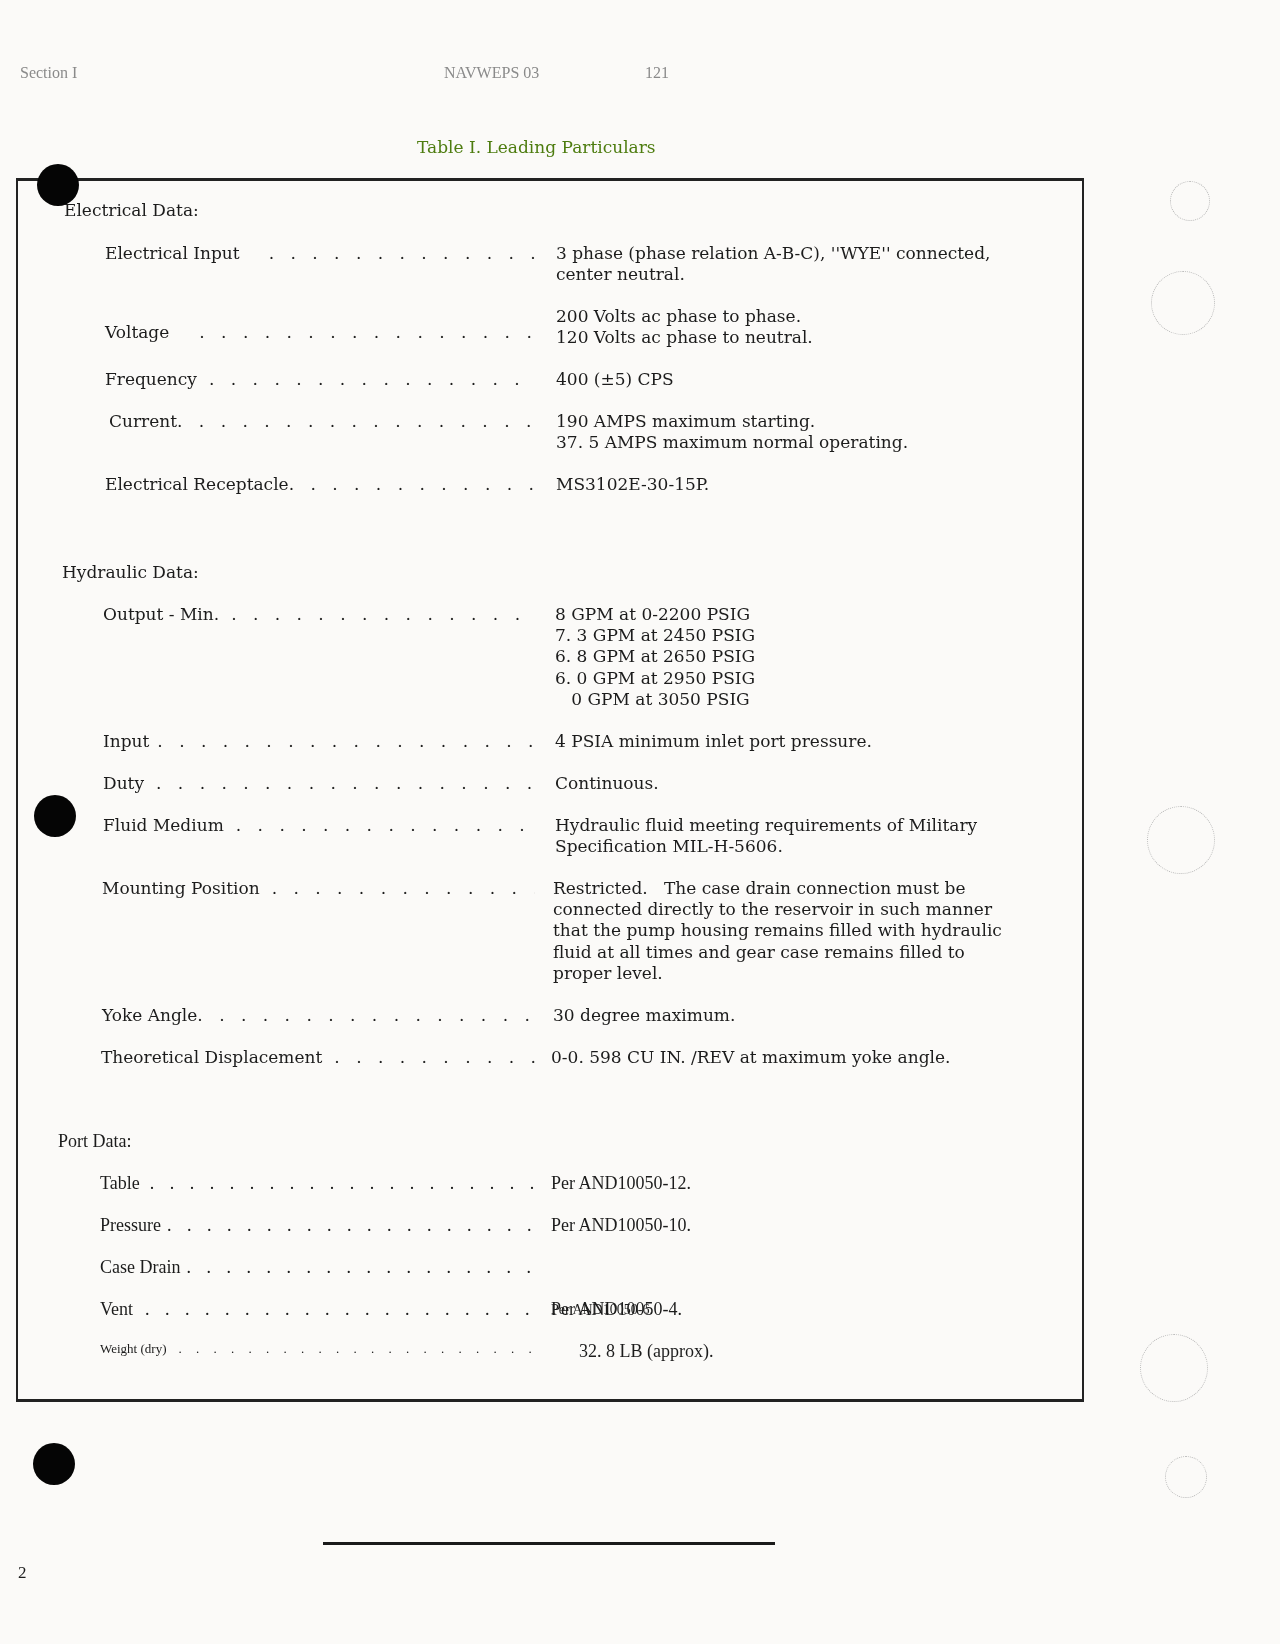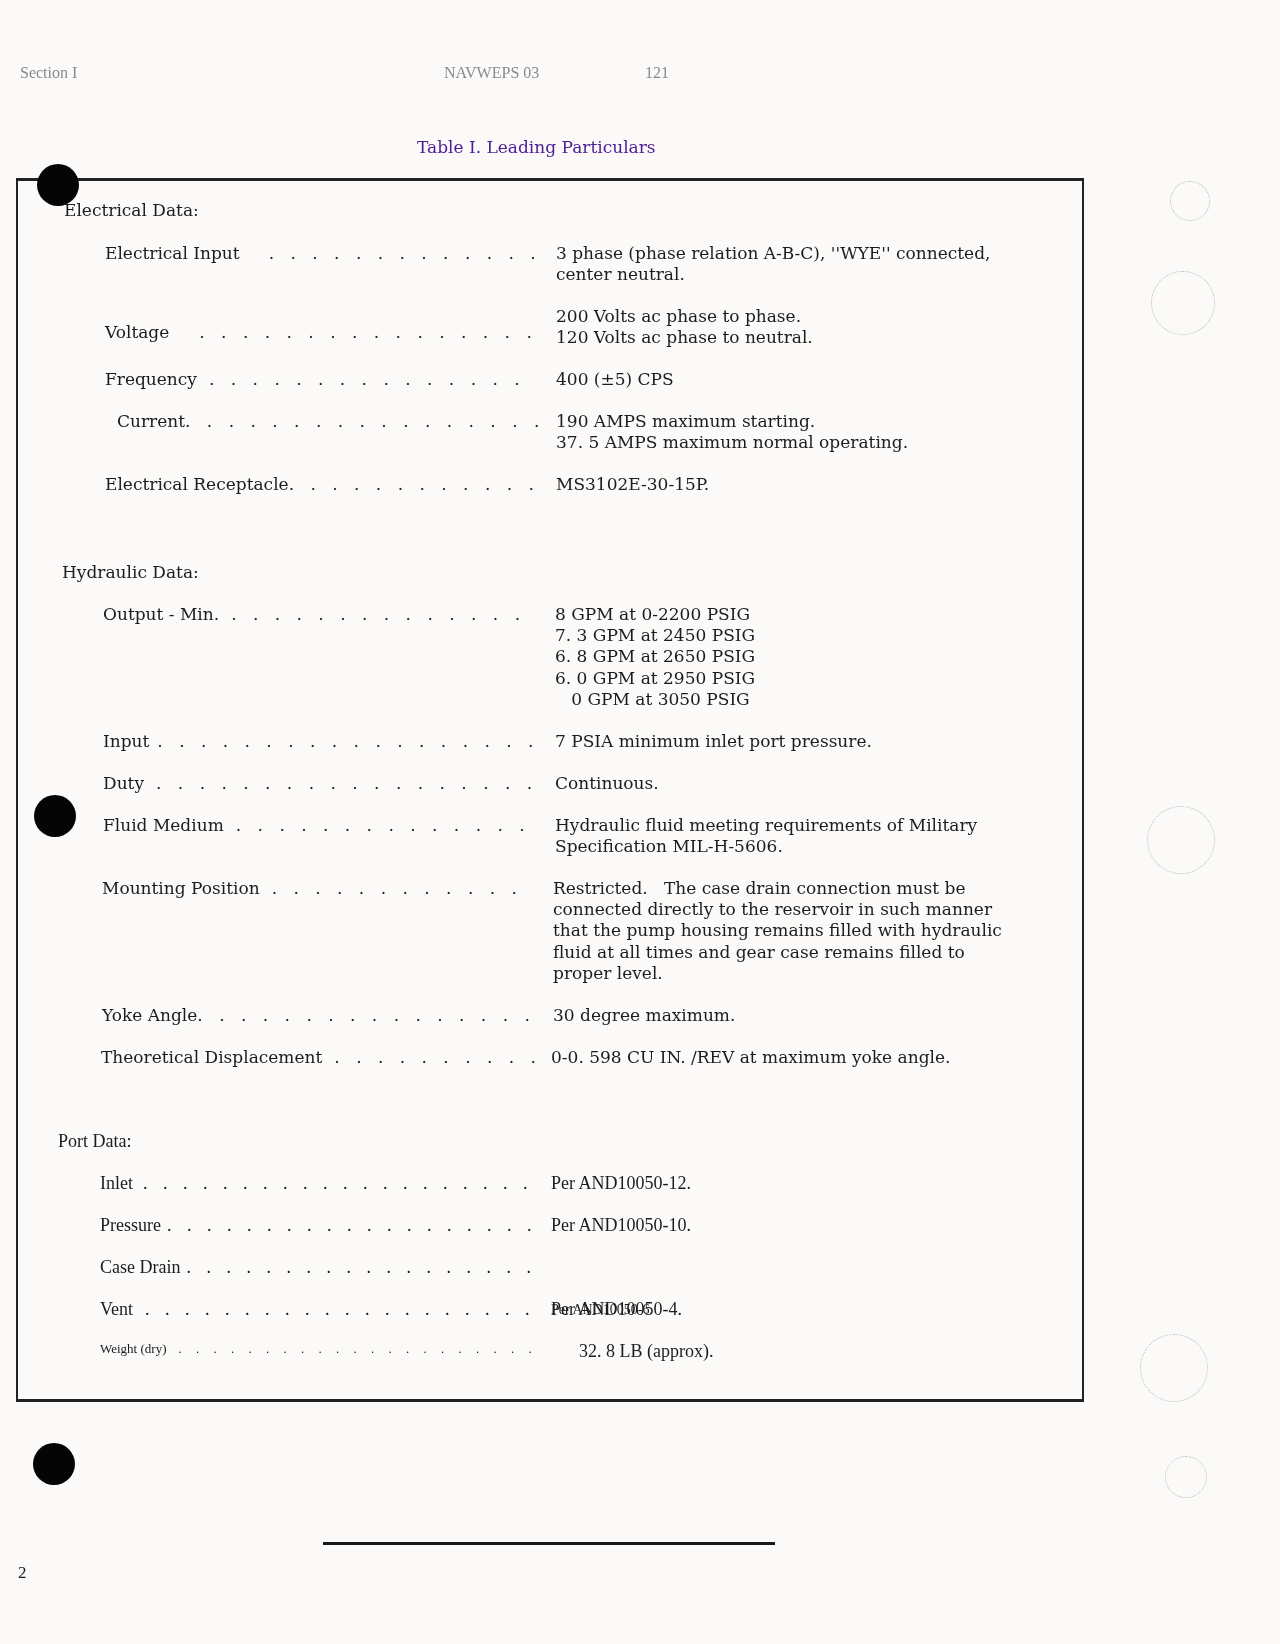--- a/index.html
+++ b/index.html
@@ -1,19 +1,19 @@
 <!DOCTYPE html>
 <html><head>
 <meta charset="utf-8">
 <style>
   html, body { margin:0; padding:0; }
   body { width:1280px; height:1644px; background:#fbfaf8; position:relative; overflow:hidden;
          font-family:"DejaVu Serif","Liberation Serif",serif; color:#1c1c1c; }
   .hdr { position:absolute; top:64px; font-size:16px; color:#8a8a8a; font-family:"Liberation Serif",serif; }
-  .title { position:absolute; top:137px; left:417px; font-size:17px; color:#4c1d95; }
+  .title { position:absolute; top:137px; left:417px; font-size:17px; color:#4d7c0f; }
   .frame { position:absolute; left:16px; top:178px; width:1068px; height:1224px;
            border:2px solid #222; border-top-width:3px; border-bottom-width:3px; box-sizing:border-box; }
   .punch { position:absolute; width:42px; height:42px; border-radius:50%; background:#050505; }
   .ghost { position:absolute; border-radius:50%; border:1px dotted #b8b8b8; }
   .sec { position:absolute; font-size:17px; }
   .row { position:absolute; font-size:17px; display:flex; }
   .lbl { white-space:nowrap; }
   .dots { white-space:nowrap; overflow:hidden; letter-spacing:5.5px; }
   .val { position:absolute; font-size:17px; line-height:21.2px; white-space:pre; }
   .rule { position:absolute; left:323px; top:1542px; width:452px; height:3px; background:#1a1a1a; }
@@ -55,21 +55,21 @@
 </div>
 <div class="val" style="left:556px;top:306px;">200 Volts ac phase to phase.
 120 Volts ac phase to neutral.</div>
 
 <div class="row" style="left:105px;top:369px;width:430px;">
   <span class="lbl">Frequency</span>
   <span class="dots" style="margin-left:12px;">. . . . . . . . . . . . . . . . . . . . . . . . . . . . . . . . . . . . . . . . . .</span>
 </div>
 <div class="val" style="left:556px;top:369px;">400 (±5) CPS</div>
 
-<div class="row" style="left:117px;top:411px;width:430px;justify-content:flex-end;">
+<div class="row" style="left:109px;top:411px;width:430px;justify-content:flex-end;">
   <span class="lbl">Current</span>
   <span class="dots">. . . . . . . . . . . . . . . . . . . . . . . . . . . . . . . . . . . . . . . . . .</span>
 </div>
 <div class="val" style="left:556px;top:411px;">190 AMPS maximum starting.
 37. 5 AMPS maximum normal operating.</div>
 
 <div class="row" style="left:105px;top:474px;width:430px;">
   <span class="lbl">Electrical Receptacle</span>
   <span class="dots">. . . . . . . . . . . . . . . . . . . . . . . . . . . . . . . . . . . . . . . . . .</span>
 </div>
@@ -84,21 +84,21 @@
 <div class="val" style="left:555px;top:604px;">8 GPM at 0-2200 PSIG
 7. 3 GPM at 2450 PSIG
 6. 8 GPM at 2650 PSIG
 6. 0 GPM at 2950 PSIG
    0 GPM at 3050 PSIG</div>
 
 <div class="row" style="left:103px;top:731px;width:432px;">
   <span class="lbl">Input</span>
   <span class="dots" style="margin-left:8px;">. . . . . . . . . . . . . . . . . . . . . . . . . . . . . . . . . . . . . . . . . .</span>
 </div>
-<div class="val" style="left:555px;top:731px;">7 PSIA minimum inlet port pressure.</div>
+<div class="val" style="left:555px;top:731px;">4 PSIA minimum inlet port pressure.</div>
 
 <div class="row" style="left:103px;top:773px;width:432px;">
   <span class="lbl">Duty</span>
   <span class="dots" style="margin-left:12px;">. . . . . . . . . . . . . . . . . . . . . . . . . . . . . . . . . . . . . . . . . .</span>
 </div>
 <div class="val" style="left:555px;top:773px;">Continuous.</div>
 
 <div class="row" style="left:103px;top:815px;width:432px;">
   <span class="lbl">Fluid Medium</span>
   <span class="dots" style="margin-left:12px;">. . . . . . . . . . . . . . . . . . . . . . . . . . . . . . . . . . . . . . . . . .</span>
@@ -124,21 +124,21 @@
 
 <div class="row" style="left:101px;top:1047px;width:434px;">
   <span class="lbl">Theoretical Displacement</span>
   <span class="dots" style="margin-left:12px;">. . . . . . . . . . . . . . . . . . . . . . . . . . . . . . . . . . . . . . . . . .</span>
 </div>
 <div class="val" style="left:551px;top:1047px;">0-0. 598 CU IN. /REV at maximum yoke angle.</div>
 
 <div class="sec" style="left:58px;top:1131px;font-family:'Liberation Serif',serif;font-size:18px;">Port Data:</div>
 
 <div class="row" style="left:100px;top:1173px;width:435px;font-family:'Liberation Serif',serif;font-size:18px;">
-  <span class="lbl">Inlet</span>
+  <span class="lbl">Table</span>
   <span class="dots" style="margin-left:10px;">. . . . . . . . . . . . . . . . . . . . . . . . . . . . . . . . . . . . . . . . . .</span>
 </div>
 <div class="val" style="left:551px;top:1173px;font-family:'Liberation Serif',serif;font-size:18px;">Per AND10050-12.</div>
 
 <div class="row" style="left:100px;top:1215px;width:435px;font-family:'Liberation Serif',serif;font-size:18px;">
   <span class="lbl">Pressure</span>
   <span class="dots" style="margin-left:6px;">. . . . . . . . . . . . . . . . . . . . . . . . . . . . . . . . . . . . . . . . . .</span>
 </div>
 <div class="val" style="left:551px;top:1215px;font-family:'Liberation Serif',serif;font-size:18px;">Per AND10050-10.</div>
 

